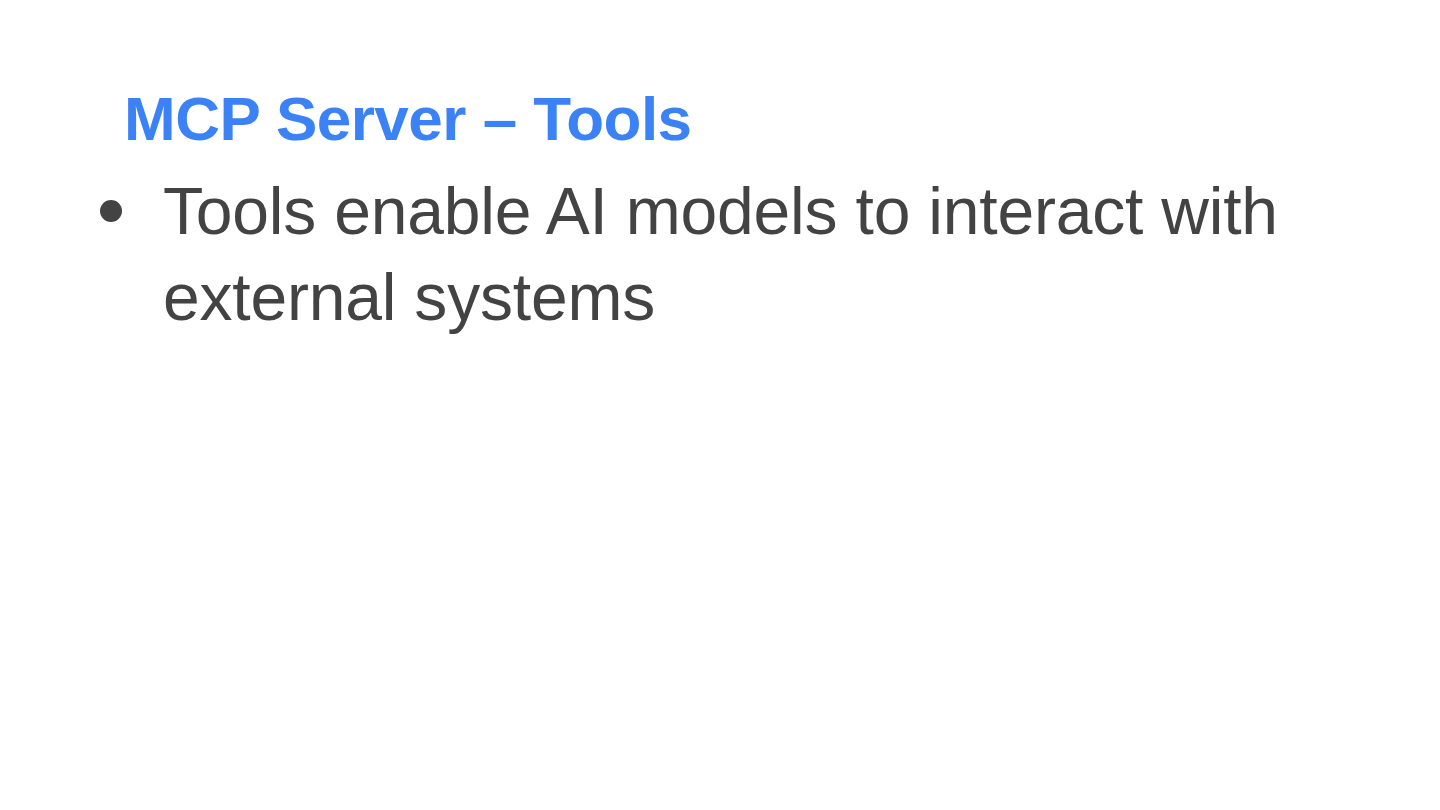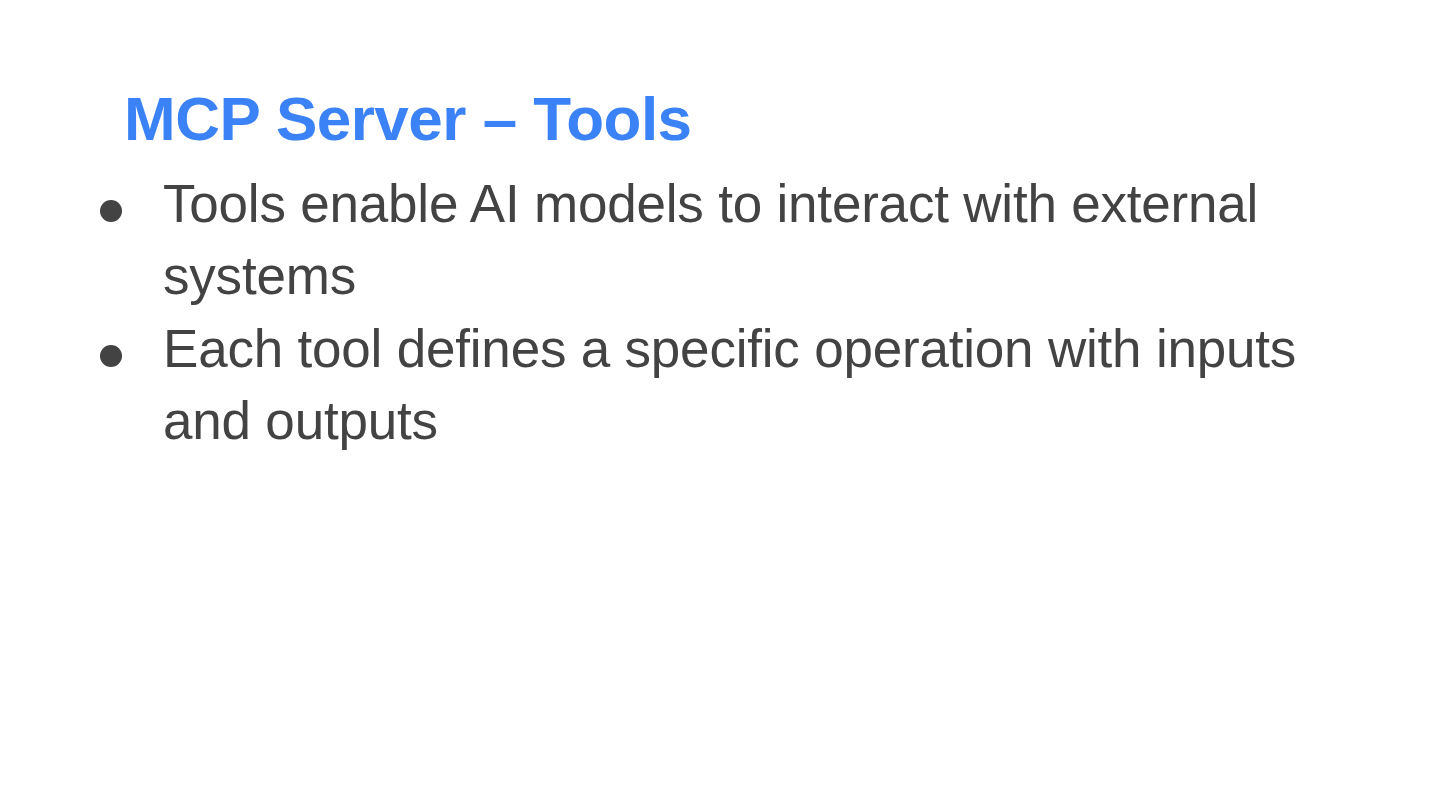--- a/index.html
+++ b/index.html
@@ -45,22 +45,22 @@
     padding: 0;
     list-style: none;
   }
 
   .bullet-item {
     position: relative;
     display: block;
     padding-left: 63px;
     margin: 0 0 1px 0;
     color: #434343;
-    font-size: 53px;
-    line-height: 72px;
+    font-size: 66px;
+    line-height: 86px;
     font-weight: 400;
     letter-spacing: -0.2px;
   }
 
   .bullet-marker {
     position: absolute;
     left: 0px;
     top: 32px;
     width: 22px;
     height: 22px;
@@ -79,20 +79,16 @@
 
   <h1 class="slide-title">MCP Server – Tools</h1>
 
   <ul class="bullet-list">
 
     <li class="bullet-item">
       <span class="bullet-marker"></span>
       <span class="bullet-text">Tools enable AI models to interact with external systems</span>
     </li>
 
-    <li class="bullet-item">
-      <span class="bullet-marker"></span>
-      <span class="bullet-text">Each tool defines a specific operation with inputs and outputs</span>
-    </li>
 
 
   </ul>
 </div>
 
 </body></html>

